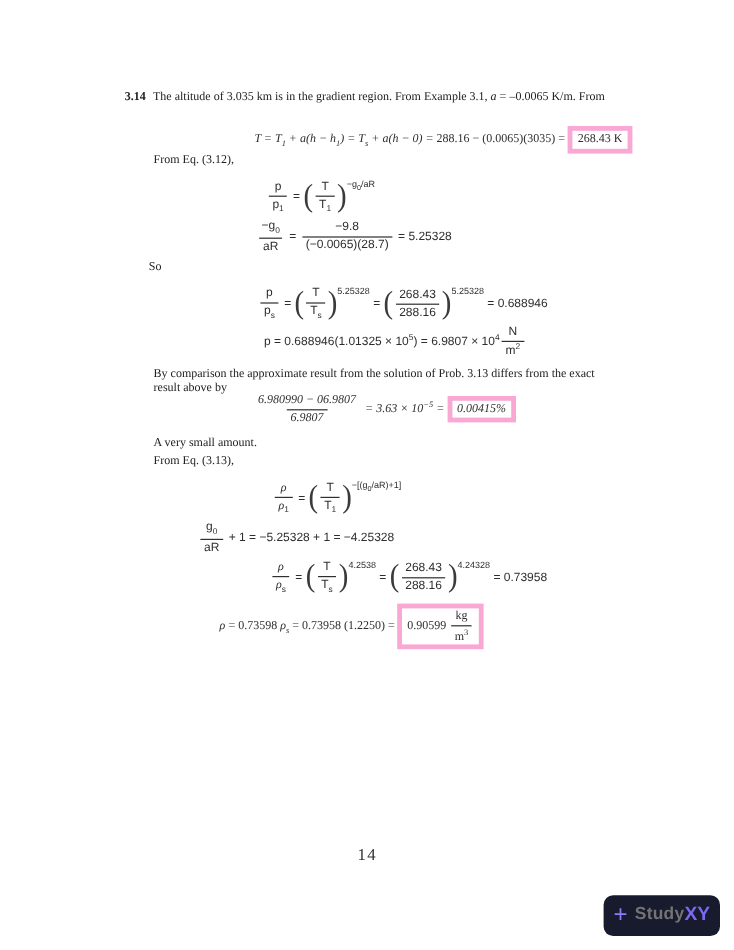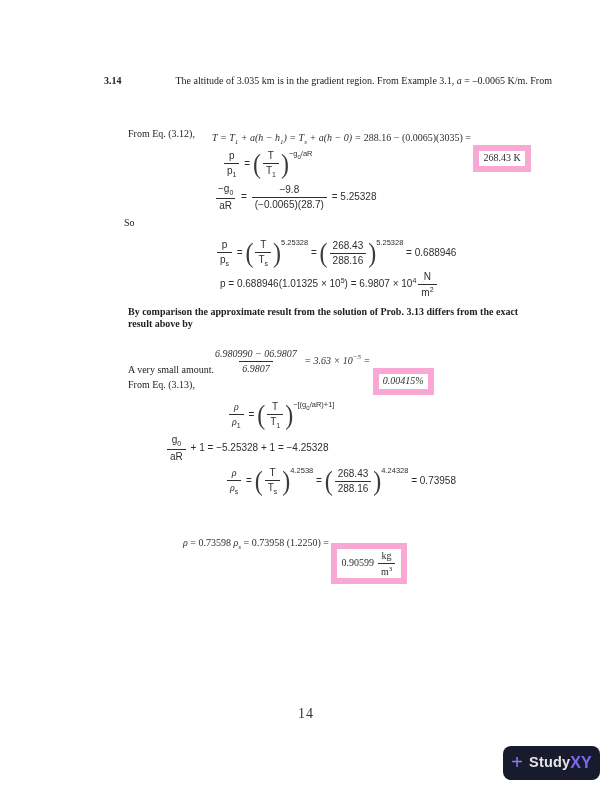--- a/index.html
+++ b/index.html
@@ -7,42 +7,42 @@
     position:relative; width:612px; height:784px; background:#ffffff;
     font-family:"Liberation Serif", serif; font-size:10px; color:#222;
     overflow:hidden;
   }
   .serif { font-family:"Liberation Serif", serif; }
   .sans  { font-family:"Liberation Sans", sans-serif; }
   .it { font-style:italic; }
 
   .intro { position:absolute; display:flex; line-height:12px; }
   .pnum  { font-weight:bold; margin-right:6px; white-space:nowrap; }
-  .ptext div { white-space:nowrap;margin-left:48px; }
+  .ptext div { white-space:nowrap; }
 
   .label { position:absolute; line-height:12px; white-space:nowrap; }
 
   .eq { position:absolute; white-space:nowrap; line-height:1.25; color:#2e2e2e; }
   .eq sub { font-size:7px; }
   .eq sup { font-size:7px; }
 
   .frac { display:inline-flex; flex-direction:column; align-items:center;
           vertical-align:middle; text-align:center; line-height:1.15; margin:0 2px; }
   .frac .num { display:block; padding:0 3px 1px; }
   .frac .den { display:block; padding:1px 3px 0; border-top:1px solid #2f2f2f; }
 
   .bp { font-family:"Liberation Serif", serif; font-size:24px; font-weight:400;
         display:inline-block; vertical-align:middle; transform:scaleY(1.12);
         line-height:0.9; color:#3a3a3a; }
 
   .exp { font-size:7.5px; vertical-align:11px; }
   .exp sub { font-size:6px; }
 
-  .ansbox { border:6px solid #f9a8d4; padding:1px 4px; display:inline-flex;
-            align-items:center; vertical-align:middle;margin-top:40px; }
+  .ansbox { border:4px solid #f9a8d4; padding:1px 4px; display:inline-flex;
+            align-items:center; vertical-align:middle; }
 
   .pageno { position:absolute; left:0; top:706px; width:612px; text-align:center;
             font-size:14px; letter-spacing:1px; color:#333; }
 
   .logo { position:absolute; left:503px; top:746px; width:97px; height:34px;
           border-radius:8px; display:flex; align-items:center; justify-content:center;
           gap:6px; font-family:"Liberation Sans", sans-serif; box-sizing:border-box; }
   .logo-plus  { font-size:20px; font-weight:300; line-height:1; margin-top:-2px; }
   .logo-name  { display:inline-flex; }
   .logo-study { font-size:14.5px; font-weight:700; letter-spacing:0.2px; }
@@ -91,21 +91,21 @@
       </span><span class="bp">)</span><span class="exp">5.25328</span><span> = </span><span class="bp">(</span><span class="frac">
         <span class="num">268.43</span>
         <span class="den">288.16</span>
       </span><span class="bp">)</span><span class="exp">5.25328</span><span> = 0.688946</span></div>
 
   <div class="eq sans" style="left:220px; top:271px;"><span>p = 0.688946(1.01325 × 10</span><sup>5</sup><span>) = 6.9807 × 10</span><sup>4</sup><span class="frac">
         <span class="num">N</span>
         <span class="den"><span>m</span><sup>2</sup></span>
       </span></div>
 
-  <div class="label serif" style="left:128px; top:306px;font-weight:bold;">
+  <div class="label serif" style="left:128px; top:306px;">
       <div>By comparison the approximate result from the solution of Prob. 3.13 differs from the exact</div>
       <div>result above by</div>
     </div>
 
   <div class="eq serif" style="left:210px; top:328px;font-style:italic;"><span class="frac">
         <span class="num">6.980990 − 06.9807</span>
         <span class="den">6.9807</span>
       </span><span> = 3.63 × 10</span><sup>−5</sup><span> = </span><span class="ansbox">0.00415%</span></div>
 
   <div class="label serif" style="left:128px; top:364px;text-align:right;">A very small amount.</div>
@@ -141,18 +141,18 @@
           <span class="num">kg</span>
           <span class="den"><span>m</span><sup>3</sup></span>
         </span>
       </span></div>
 
   <div class="pageno serif">14</div>
 
   <div class="logo" style="background: rgb(24, 27, 46);">
     <span class="logo-plus" style="color: rgb(139, 124, 246);">+</span>
     <span class="logo-name">
-        <span class="logo-study" style="color: #e5e5e5;">Study</span>
+        <span class="logo-study" style="color: #737373;">Study</span>
         <span class="logo-xy" style="color: rgb(124, 104, 242);">XY</span>
       </span>
   </div>
 
 </div>
 
 </body></html>

